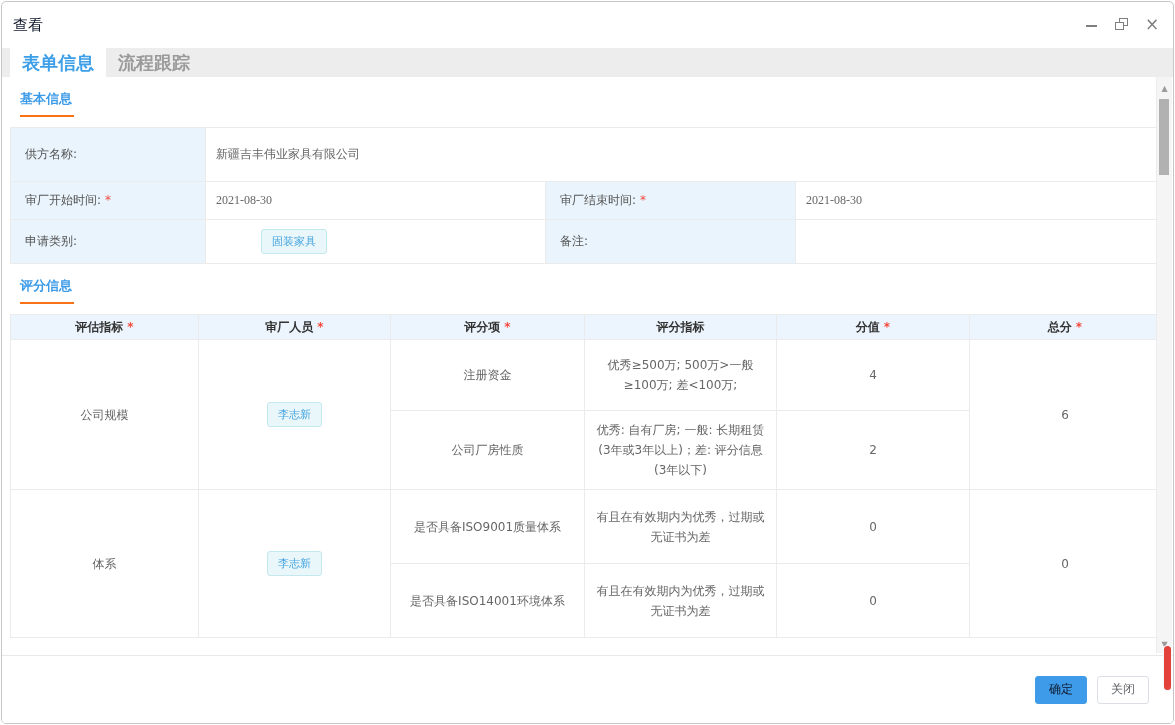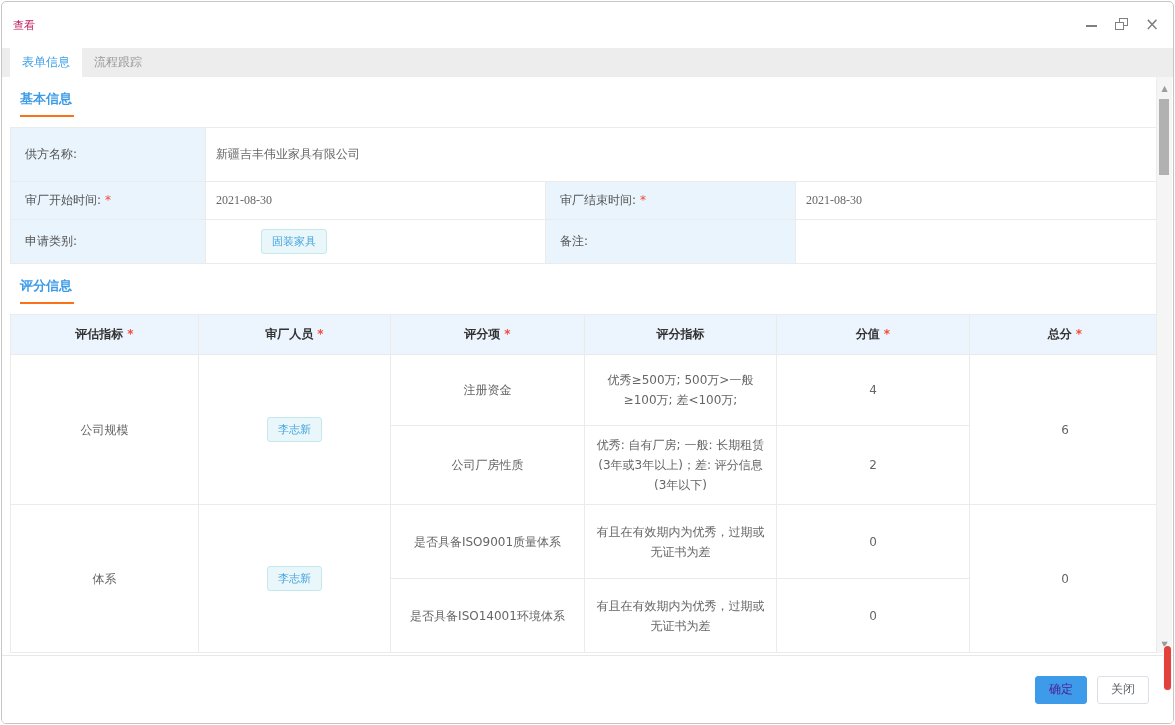--- a/index.html
+++ b/index.html
@@ -6,31 +6,31 @@
   html,body { background:#fff; font-family:"DejaVu Sans","Liberation Sans",sans-serif; }
 
   .window {
     position:relative; width:1173px; height:723px; margin:1px;
     border:1px solid #c6c6c6; border-radius:5px; background:#fff; overflow:hidden;
     font-size:12px; color:#333;
   }
 
   
   .titlebar { height:46px; display:flex; align-items:center; padding:0 14px 0 11px; }
-  .title { font-size:11px; color:#be185d; }
+  .title { font-size:15px; color:#0f172a; }
   .win-controls { margin-left:auto; display:flex; align-items:center; gap:16px; }
   .wc { width:14px; height:14px; position:relative; cursor:pointer; color:#7f7f7f; }
   .wc-min i { position:absolute; left:1px; right:2px; top:7px; border-top:2px solid #7f7f7f; }
   .wc-rest .r2 { position:absolute; left:4px; top:0; width:9px; height:8px; border:1px solid #7f7f7f; }
   .wc-rest .r1 { position:absolute; left:0; top:4px; width:9px; height:8px; border:1px solid #7f7f7f; background:#fff; }
   .wc-close { font-size:17px; line-height:13px; text-align:center; }
 
   
   .tabbar { height:29px; background:#ededed; display:flex; padding-left:8px; }
-  .tab { padding:0 12px; line-height:29px; font-size:12px; color:#9a9a9a; cursor:pointer; }
+  .tab { padding:0 12px; line-height:29px; font-size:18px; color:#9a9a9a; cursor:pointer;font-weight:bold; }
   .tab.active { background:#fff; color:#3c9fe8; }
 
   
   .content { position:absolute; top:75px; left:0; right:17px; bottom:69px; overflow:hidden; padding-left:8px; }
 
   .sec-title {
     display:inline-block; margin:13px 10px 0 10px; padding:0 2px 7px 0;
     border-bottom:2px solid #f97316; color:#3c9be8; font-weight:bold; font-size:13px;
   }
 
@@ -43,35 +43,35 @@
   .form-table .val { padding-left:10px;font-family:Liberation Serif, serif; }
   .star { color:#f44b3e; margin-left:4px; }
 
   .tag {
     display:inline-block; padding:6px 10px; background:#eaf7fa;
     border:1px solid #c3e9ef; border-radius:3px; color:#46a4e0; font-size:11px; line-height:1;
   }
   .tag.indent { margin-left:45px; }
 
   
-  .score-table th { background:#ecf5fd; color:#333; font-weight:bold; height:40px; }
+  .score-table th { background:#ecf5fd; color:#333; font-weight:bold; height:25px; }
   .score-table td { color:#666; text-align:center; vertical-align:middle; padding:6px 10px; line-height:20px; }
 
   
   .footer {
     position:absolute; left:0; right:0; bottom:0; height:68px; background:#fff;
     border-top:1px solid #e8e8e8; display:flex; align-items:center; justify-content:flex-end;
     gap:10px; padding-right:24px;
   }
   .btn {
     height:28px; padding:0 13px; font-size:12px; border-radius:3px; cursor:pointer;
     border:1px solid #dcdfe6; background:#fff; color:#606266;
     font-family:"DejaVu Sans","Liberation Sans",sans-serif;
   }
-  .btn.primary { background:#3e9be9; border-color:#3e9be9; color:#4c1d95; }
+  .btn.primary { background:#3e9be9; border-color:#3e9be9; color:#0f172a; }
 
   
   .vscroll { position:absolute; top:75px; right:1px; width:16px; bottom:70px; background:#f5f5f5; border-left:1px solid #ececec; }
   .vs-arrow { position:absolute; left:0; right:0; text-align:center; font-size:8px; color:#9c9c9c; cursor:pointer; }
   .vs-up { top:7px; }
   .vs-down { bottom:4px; }
   .vs-thumb { position:absolute; top:22px; left:2px; right:3px; height:76px; background:#b1b1b1; cursor:pointer; }
 
   .red-bar {
     position:absolute; right:2px; top:644px; width:7px; height:44px;

